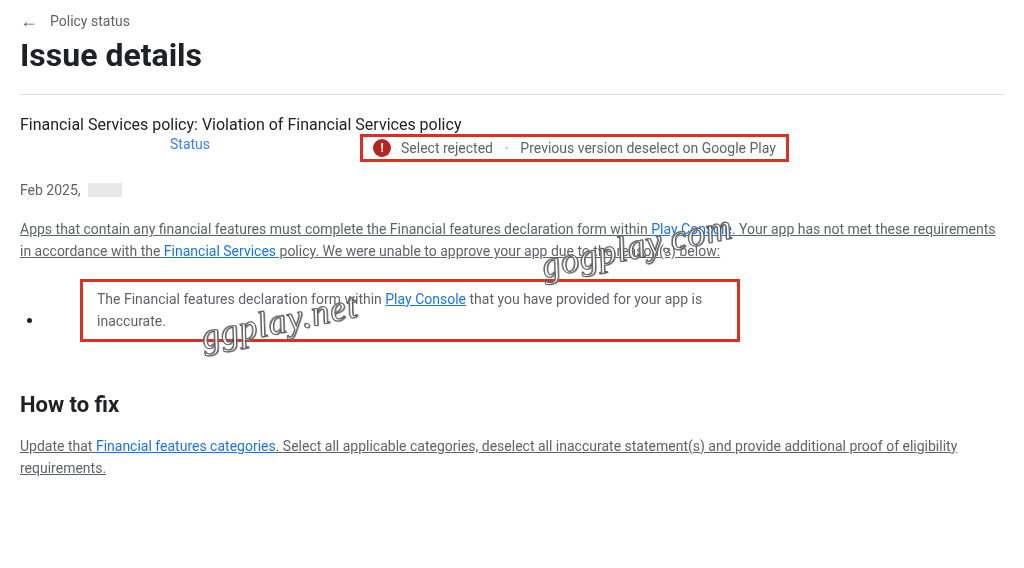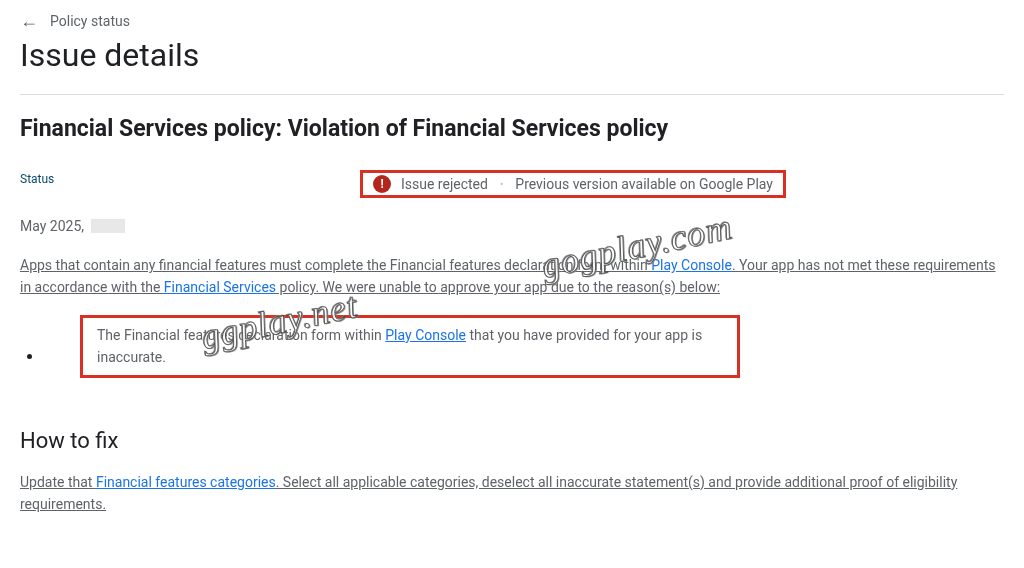--- a/index.html
+++ b/index.html
@@ -25,45 +25,45 @@
       font-size: 18px;
       color: #5f6368;
       cursor: pointer;
     }
     .breadcrumb-text {
       font-size: 14px;
       color: #5f6368;
     }
     .page-title {
       font-size: 32px;
-      font-weight: 400;
+      font-weight: 700;
       color: #202124;
       margin-bottom: 20px;
     }
     .divider {
       border: none;
       border-top: 1px solid #dadce0;
       margin-bottom: 20px;
     }
     .policy-title {
-      font-size: 23px;
-      font-weight: 700;
-      color: #202124;
-      margin-bottom: 28px;
+      font-size: 16px;
+      font-weight: 400;
+      color: #202124;
     }
     .row {
       display: flex;
       align-items: flex-start;
       margin-bottom: 20px;
     }
     .row-label {
       width: 340px;
-      font-size: 12px;
-      color: #0c4a6e;
+      font-size: 14px;
+      color: #3b82f6;
       padding-top: 2px;
+      text-align: center;
     }
     .row-value {
       flex: 1;
       font-size: 14px;
       color: #5f6368;
       display: flex;
       align-items: center;
     }
     .status-highlight {
       display: inline-flex;
@@ -111,21 +111,21 @@
       border: 3px solid #d93025;
       padding: 6px 14px;
       font-size: 14px;
       color: #5f6368;
       line-height: 1.6;
       max-width: 660px;
       margin-left: 36px;
     }
     .fix-title {
       font-size: 22px;
-      font-weight: 400;
+      font-weight: 700;
       color: #202124;
       margin-top: 50px;
       margin-bottom: 18px;
     }
     .redacted {
       display: inline-block;
       width: 34px;
       height: 14px;
       background: #e8e8e8;
       vertical-align: middle;
@@ -164,30 +164,30 @@
 
 <hr class="divider">
 
 <h2 class="policy-title">Financial Services policy: Violation of Financial Services policy</h2>
 
 <div class="row">
   <div class="row-label">Status</div>
   <div class="row-value">
     <span class="status-highlight">
       <span class="error-icon">!</span>
-      <span>Issue rejected</span>
+      <span>Select rejected</span>
       <span class="dot-sep">•</span>
-      <span>Previous version available on Google Play</span>
+      <span>Previous version deselect on Google Play</span>
     </span>
   </div>
 </div>
 
 <div class="row">
   <div class="row-value">
-    <span>May    2025,</span>
+    <span>Feb    2025,</span>
     &nbsp;&nbsp;<span class="redacted"></span>
   </div>
 </div>
 
 <p class="body-text">
   <span>Apps that contain any financial features must complete the Financial features declaration form within </span><a class="link">Play Console</a><span>. Your app has not met these requirements in accordance with the </span><a class="link">Financial Services</a><span> policy. We were unable to approve your app due to the reason(s) below:</span>
 </p>
 
 <ul>
   <li>

